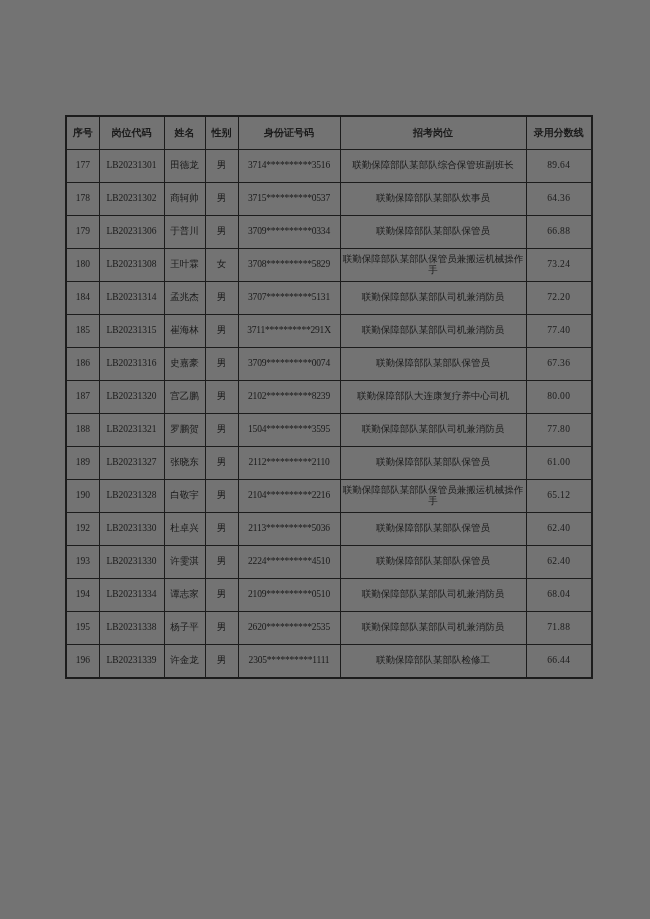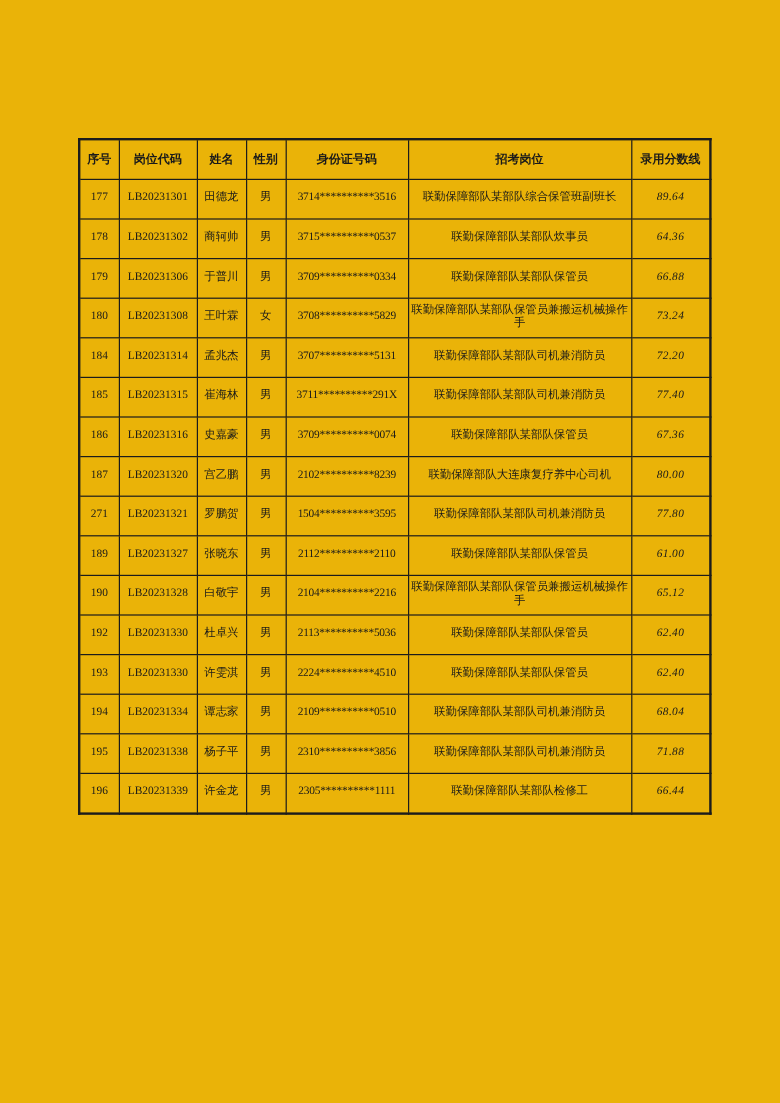--- a/index.html
+++ b/index.html
@@ -4,21 +4,21 @@
 <style>
   html, body {
     margin: 0;
     padding: 0;
     background: #ffffff;
   }
   .page {
     position: relative;
     width: 650px;
     height: 919px;
-    background: #eab308;
+    background: #737373;
     overflow: hidden;
     font-family: "Liberation Serif", "DejaVu Serif", serif;
     color: #1a1a1a;
   }
   table.score-table {
     position: absolute;
     left: 65px;
     top: 115px;
     width: 526px;
     border-collapse: collapse;
@@ -57,21 +57,21 @@
     font-size: 9px;
     letter-spacing: -0.2px;
     white-space: nowrap;
   }
   td.cell-position {
     text-align: left;
     padding-left: 4px;
     padding-right: 3px;
     white-space: pre-line;
   }
-  td.cell-score { letter-spacing: 0.3px; font-style: italic; }
+  td.cell-score { letter-spacing: 0.3px; }
 </style>
 </head>
 <body>
 
 <div class="page">
   <table class="score-table">
     <colgroup>
       <col class="c-index">
       <col class="c-code">
       <col class="c-name">
@@ -158,21 +158,21 @@
         <tr class="data-row">
       <td class="cell-index">187</td>
       <td class="cell-code">LB20231320</td>
       <td class="cell-name">宫乙鹏</td>
       <td class="cell-gender">男</td>
       <td class="cell-id">2102**********8239</td>
       <td class="cell-position">联勤保障部队大连康复疗养中心司机</td>
       <td class="cell-score">80.00</td>
     </tr>
         <tr class="data-row">
-      <td class="cell-index">271</td>
+      <td class="cell-index">188</td>
       <td class="cell-code">LB20231321</td>
       <td class="cell-name">罗鹏贺</td>
       <td class="cell-gender">男</td>
       <td class="cell-id">1504**********3595</td>
       <td class="cell-position">联勤保障部队某部队司机兼消防员</td>
       <td class="cell-score">77.80</td>
     </tr>
         <tr class="data-row">
       <td class="cell-index">189</td>
       <td class="cell-code">LB20231327</td>
@@ -216,21 +216,21 @@
       <td class="cell-gender">男</td>
       <td class="cell-id">2109**********0510</td>
       <td class="cell-position">联勤保障部队某部队司机兼消防员</td>
       <td class="cell-score">68.04</td>
     </tr>
         <tr class="data-row">
       <td class="cell-index">195</td>
       <td class="cell-code">LB20231338</td>
       <td class="cell-name">杨子平</td>
       <td class="cell-gender">男</td>
-      <td class="cell-id">2310**********3856</td>
+      <td class="cell-id">2620**********2535</td>
       <td class="cell-position">联勤保障部队某部队司机兼消防员</td>
       <td class="cell-score">71.88</td>
     </tr>
         <tr class="data-row">
       <td class="cell-index">196</td>
       <td class="cell-code">LB20231339</td>
       <td class="cell-name">许金龙</td>
       <td class="cell-gender">男</td>
       <td class="cell-id">2305**********1111</td>
       <td class="cell-position">联勤保障部队某部队检修工</td>

